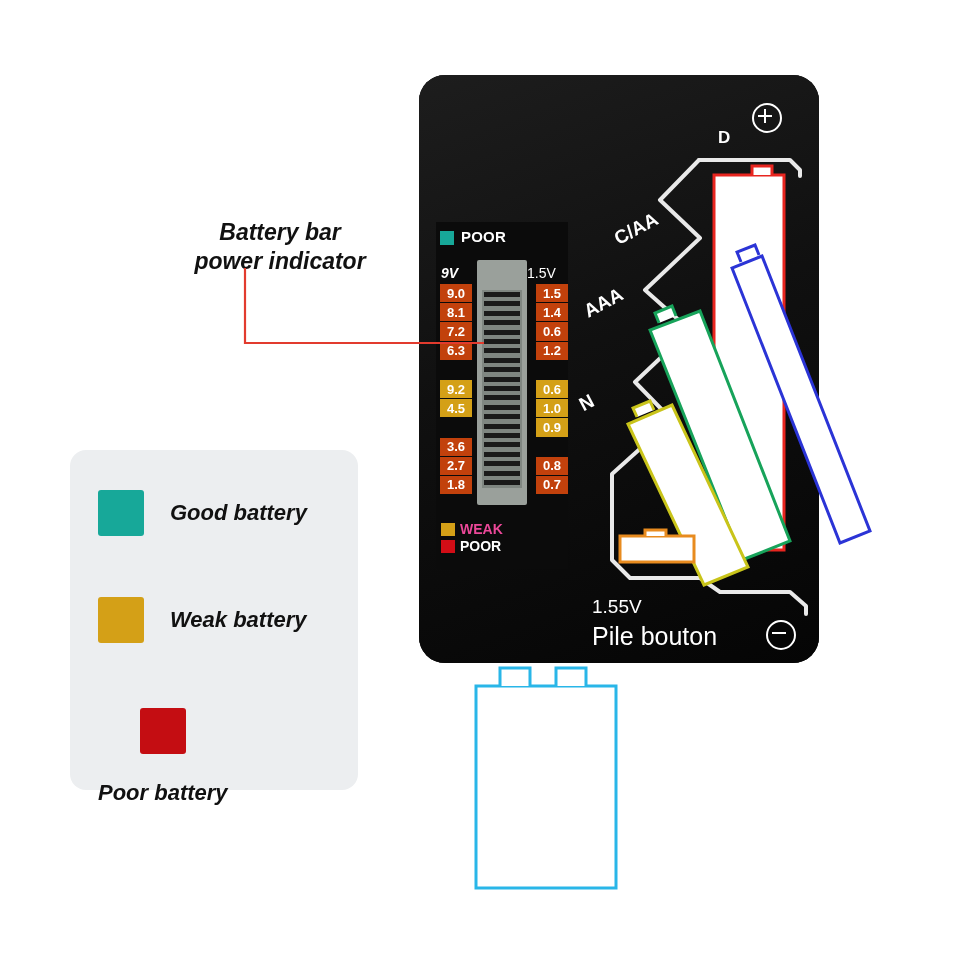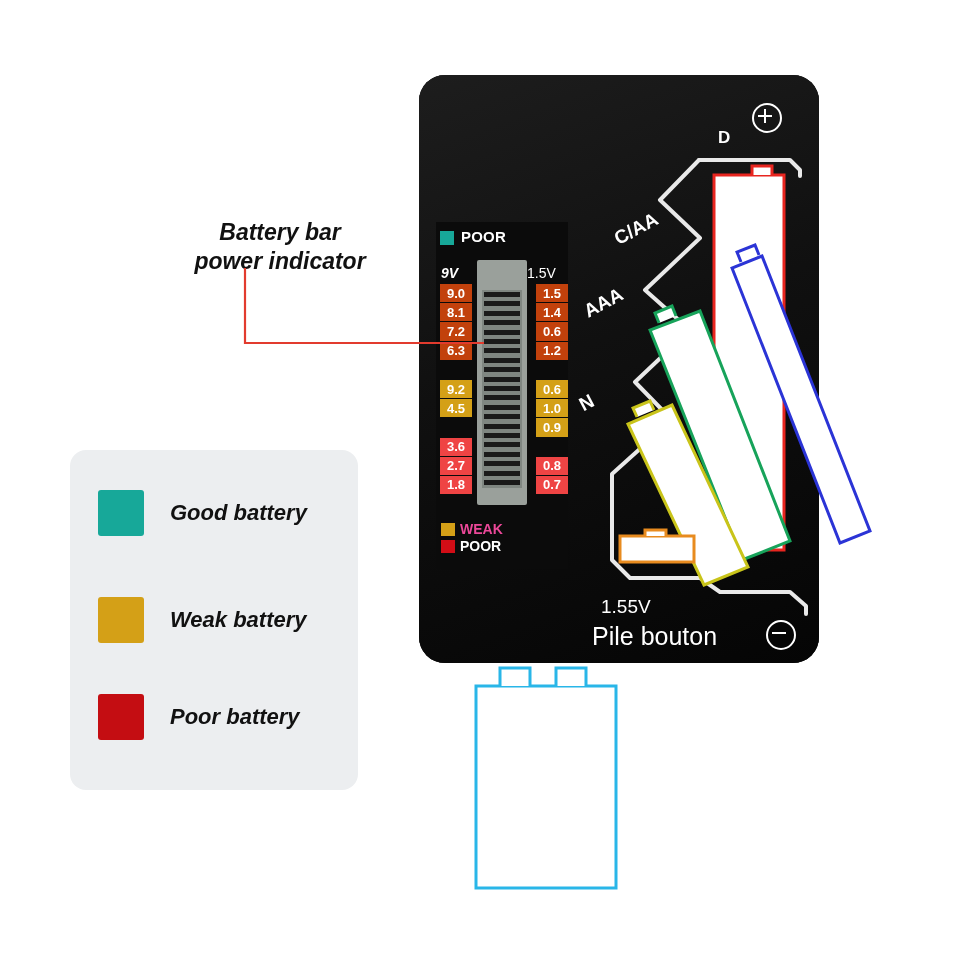--- a/index.html
+++ b/index.html
@@ -33,40 +33,40 @@
   .hdr-left{position:absolute;left:441px;top:265px;font-size:14px;font-weight:bold;color:#ffffff;font-style:italic;}
   .hdr-right{position:absolute;left:527px;top:265px;font-size:14px;font-weight:normal;color:#ffffff;}
 
   .scale{position:absolute;width:32px;}
   .scale-left{left:440px;top:284px;}
   .scale-right{left:536px;top:284px;}
   .tick{width:32px;height:18.2px;display:flex;align-items:center;justify-content:center;
     font-size:13px;font-weight:bold;color:#ffffff;margin-bottom:1px;}
   .t-good{background:#c2410c;}
   .t-weak{background:#d4a017;}
-  .t-poor{background:#ef4444;}
+  .t-poor{background:#c2410c;}
   .t-blank{background:transparent;}
 
   
   .bar-window{position:absolute;left:477px;top:260px;width:50px;height:245px;background:#9aa09b;border-radius:2px;}
   .bar-inner{position:absolute;left:482px;top:290px;width:40px;height:198px;background:#7f8681;}
   .bar-seg{position:absolute;left:484px;width:36px;height:5px;background:#1a1a1a;}
 
   .lgd-weak{position:absolute;left:460px;top:521px;font-size:14px;font-weight:bold;color:#ec4899;}
   .lgd-poor{position:absolute;left:460px;top:538px;font-size:14px;font-weight:bold;color:#ffffff;}
   .sw-weak{position:absolute;left:441px;top:523px;width:14px;height:13px;background:#d4a017;}
   .sw-poor{position:absolute;left:441px;top:540px;width:14px;height:13px;background:#d20d16;}
 
   
   .dev-txt{position:absolute;color:#ffffff;font-size:18px;font-weight:bold;}
   #lbl-d{left:718px;top:128px;font-size:17px;}
   #lbl-caa{left:613px;top:218px;transform:rotate(-28deg);font-size:19px;}
   #lbl-aaa{left:583px;top:292px;transform:rotate(-28deg);font-size:19px;}
   #lbl-n{left:580px;top:392px;transform:rotate(-28deg);font-size:19px;}
-  #lbl-155{left:592px;top:596px;font-size:19px;font-weight:normal;margin-left:9px;}
+  #lbl-155{left:592px;top:596px;font-size:19px;font-weight:normal;}
   #lbl-pile{left:592px;top:622px;font-size:25px;font-weight:normal;}
 
   .plus,.minus{position:absolute;width:26px;height:26px;border-radius:50%;
     border:2px solid #ffffff;}
   .plus{left:752px;top:103px;}
   .minus{left:766px;top:620px;}
   .plus:before,.plus:after,.minus:before{content:"";position:absolute;background:#ffffff;}
   .plus:before{left:4px;top:10px;width:14px;height:2px;}
   .plus:after{left:10px;top:4px;width:2px;height:14px;}
   .minus:before{left:4px;top:10px;width:14px;height:2px;}
@@ -85,21 +85,21 @@
 
   <div class="legend">
     <div class="legend-row" style="top:147px;">
       <span class="legend-sw" id="sw1" style="background: rgb(212, 160, 23);"></span>
       <span class="legend-lbl">Weak battery</span>
     </div>
     <div class="legend-row" style="top:40px;">
       <span class="legend-sw" id="sw0" style="background: rgb(23, 168, 153);"></span>
       <span class="legend-lbl">Good battery</span>
     </div>
-    <div class="legend-row" style="top:244px;">
+    <div class="legend-row" style="top:258px;flex-direction:column;">
       <span class="legend-sw" id="sw2" style="background: rgb(196, 13, 18);"></span>
       <span class="legend-lbl">Poor battery</span>
     </div>
   </div>
 
   <div class="device"></div>
 
   <div class="lcd"></div>
   <div class="dot-good"></div>
   <div class="lcd-title">POOR</div>

